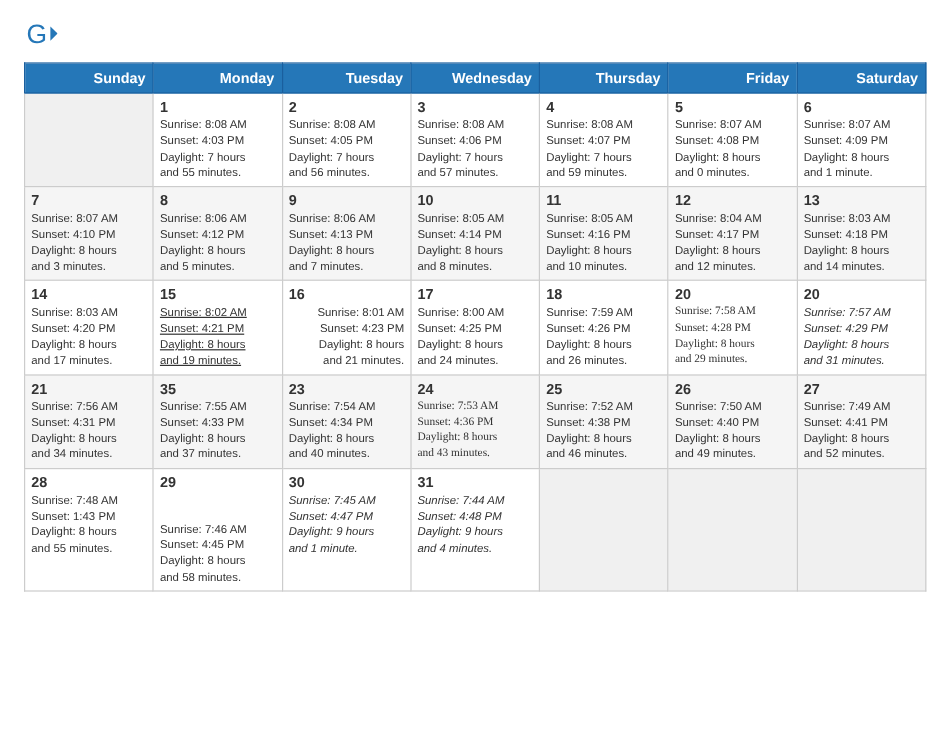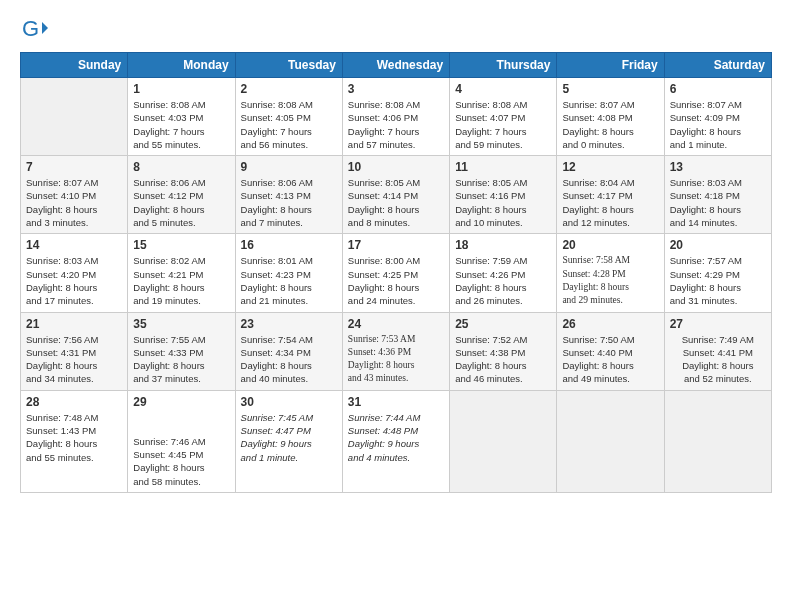--- a/index.html
+++ b/index.html
@@ -226,28 +226,28 @@
       <tr>
         <td>
           <span class="day-number">14</span>
           <div class="day-info" style="white-space: pre-line;">Sunrise: 8:03 AM
 Sunset: 4:20 PM
 Daylight: 8 hours
 and 17 minutes.</div>
         </td>
         <td>
           <span class="day-number">15</span>
-          <div class="day-info" style="white-space: pre-line;">Sunrise: 8:02 AM
+          <div class="day-info" style="white-space: pre-line; text-decoration: underline;">Sunrise: 8:02 AM
 Sunset: 4:21 PM
 Daylight: 8 hours
 and 19 minutes.</div>
         </td>
         <td>
           <span class="day-number">16</span>
-          <div class="day-info" style="white-space: pre-line;">Sunrise: 8:01 AM
+          <div class="day-info" style="white-space: pre-line; text-align: right;">Sunrise: 8:01 AM
 Sunset: 4:23 PM
 Daylight: 8 hours
 and 21 minutes.</div>
         </td>
         <td>
           <span class="day-number">17</span>
           <div class="day-info" style="white-space: pre-line;">Sunrise: 8:00 AM
 Sunset: 4:25 PM
 Daylight: 8 hours
 and 24 minutes.</div>
@@ -261,21 +261,21 @@
         </td>
         <td>
           <span class="day-number">20</span>
           <div class="day-info" style="white-space: pre-line; font-family: Liberation Serif, serif;">Sunrise: 7:58 AM
 Sunset: 4:28 PM
 Daylight: 8 hours
 and 29 minutes.</div>
         </td>
         <td>
           <span class="day-number">20</span>
-          <div class="day-info" style="white-space: pre-line;">Sunrise: 7:57 AM
+          <div class="day-info" style="white-space: pre-line; font-style: italic;">Sunrise: 7:57 AM
 Sunset: 4:29 PM
 Daylight: 8 hours
 and 31 minutes.</div>
         </td>
       </tr>
       <tr>
         <td>
           <span class="day-number">21</span>
           <div class="day-info" style="white-space: pre-line;">Sunrise: 7:56 AM
 Sunset: 4:31 PM
@@ -312,21 +312,21 @@
         </td>
         <td>
           <span class="day-number">26</span>
           <div class="day-info" style="white-space: pre-line;">Sunrise: 7:50 AM
 Sunset: 4:40 PM
 Daylight: 8 hours
 and 49 minutes.</div>
         </td>
         <td>
           <span class="day-number">27</span>
-          <div class="day-info" style="white-space: pre-line; text-align: center;">Sunrise: 7:49 AM
+          <div class="day-info" style="white-space: pre-line;">Sunrise: 7:49 AM
 Sunset: 4:41 PM
 Daylight: 8 hours
 and 52 minutes.</div>
         </td>
       </tr>
       <tr>
         <td>
           <span class="day-number">28</span>
           <div class="day-info" style="white-space: pre-line;">Sunrise: 7:48 AM
 Sunset: 1:43 PM

